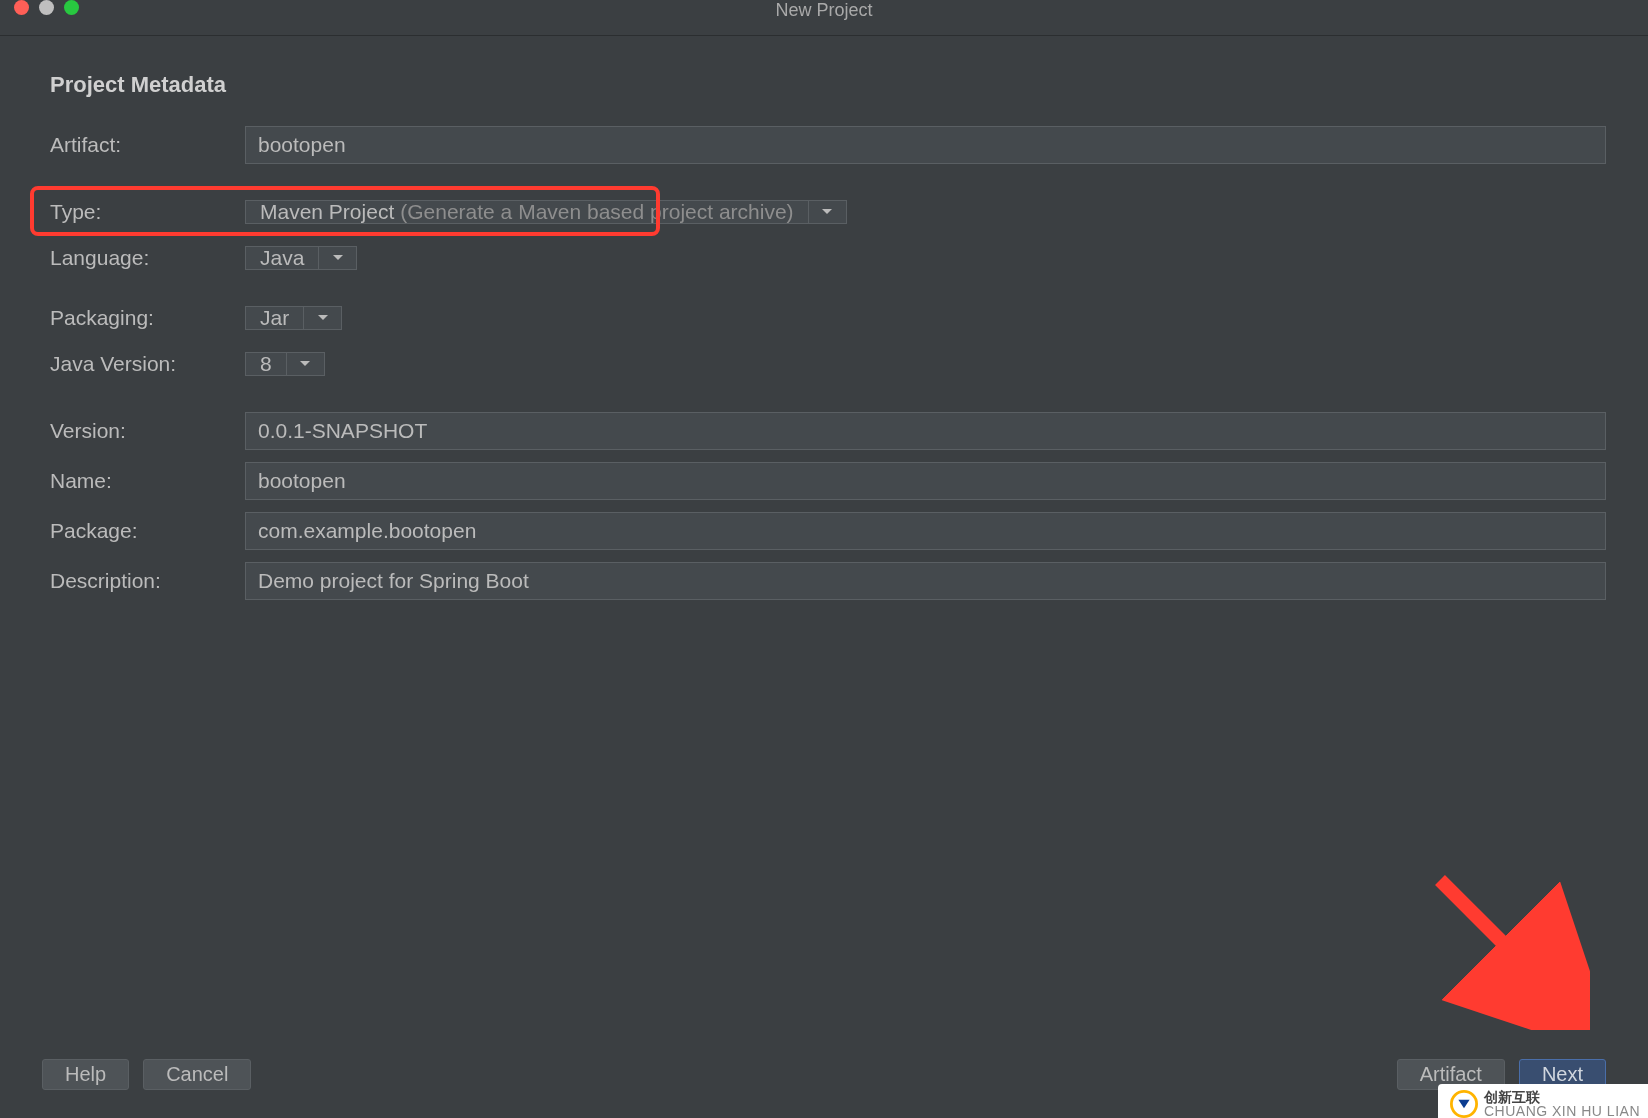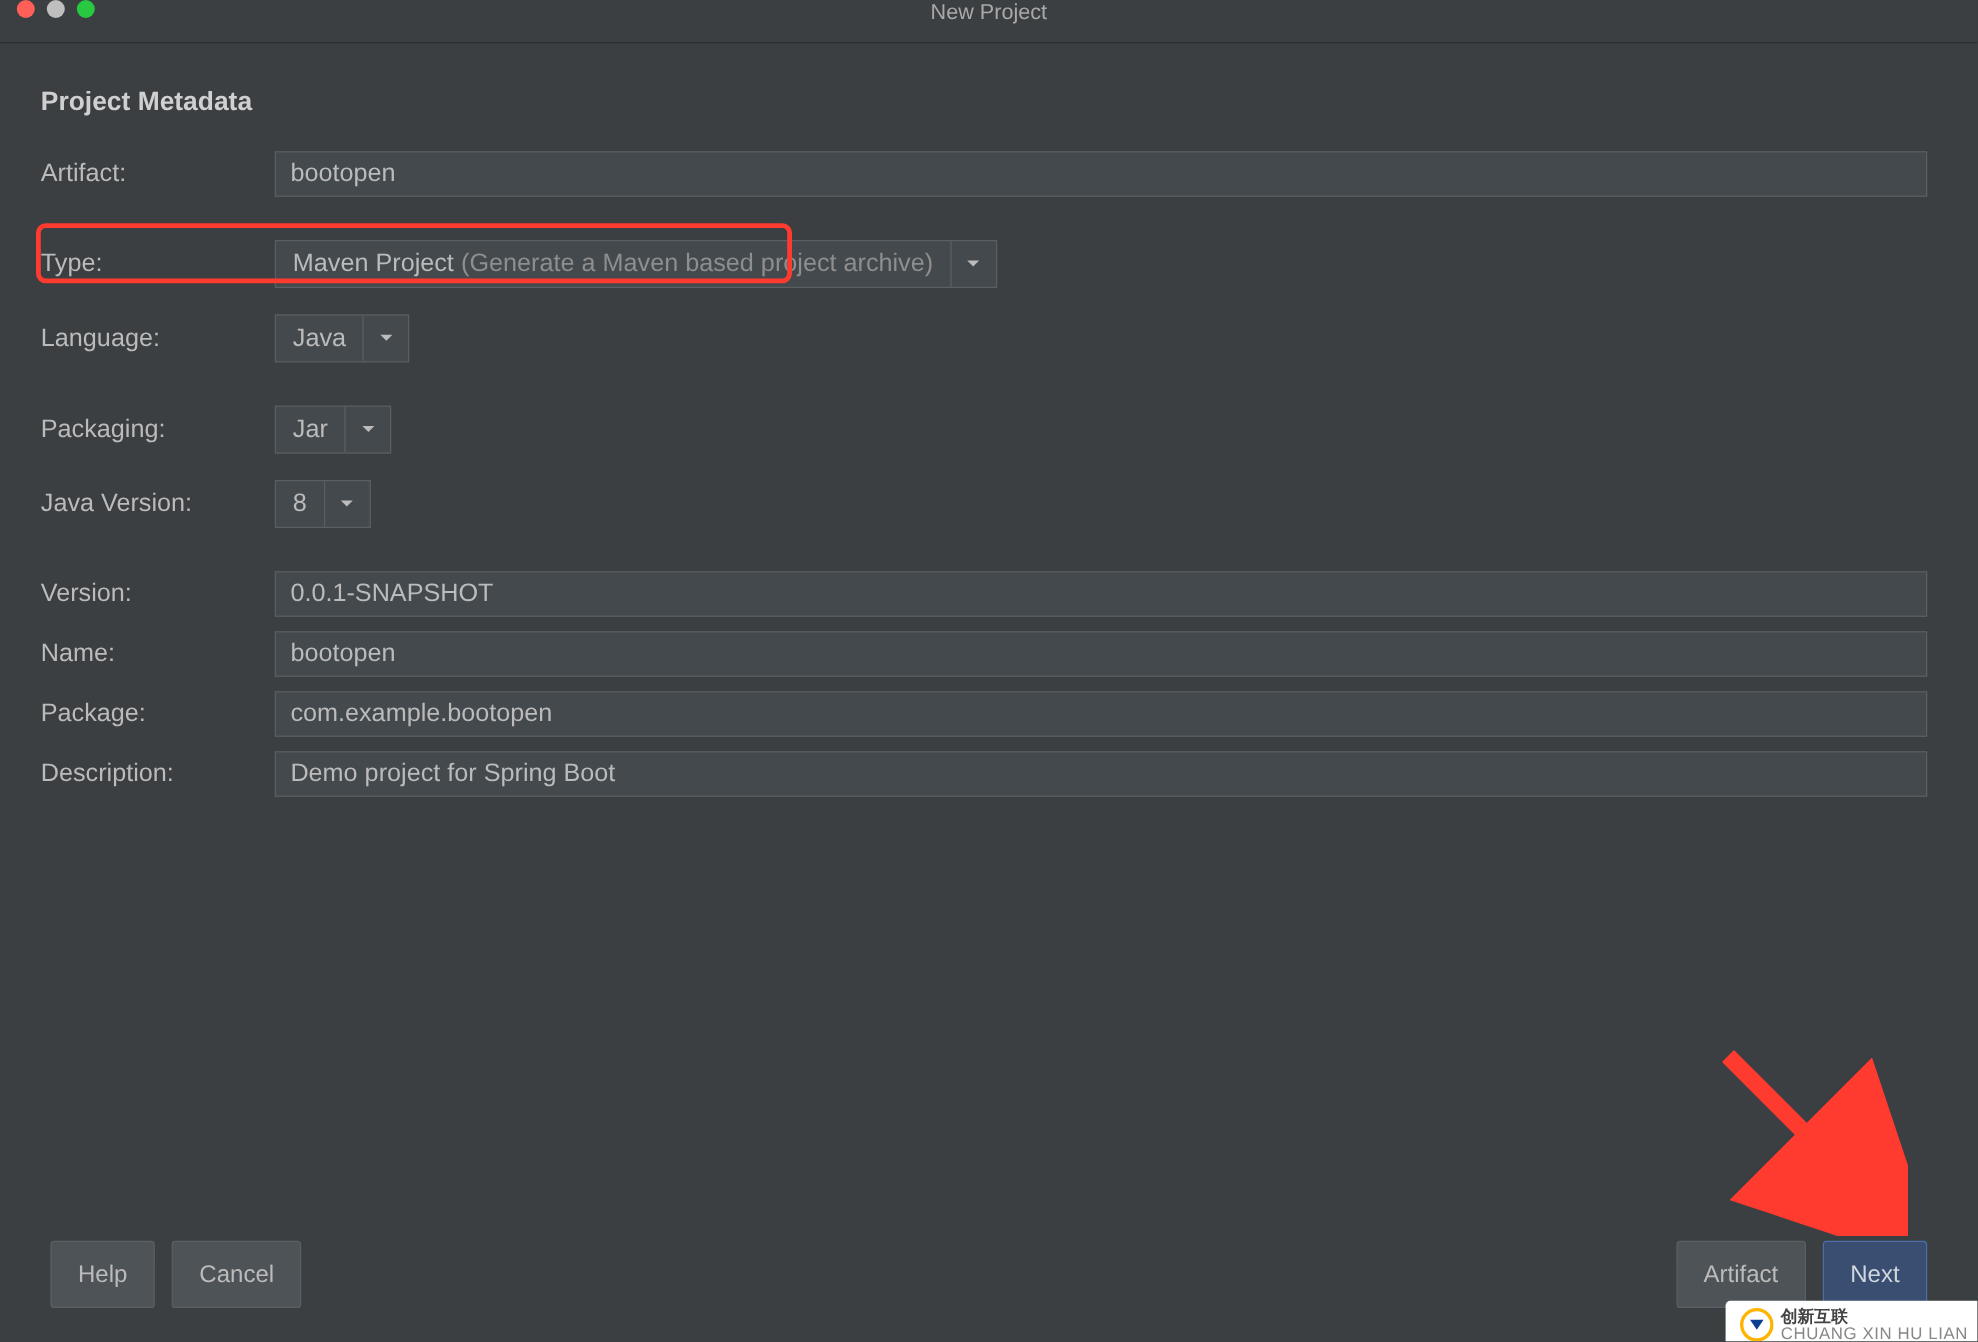--- a/index.html
+++ b/index.html
@@ -34,21 +34,21 @@
 .title-text {
   position: absolute;
   left: 0; right: 0;
   text-align: center;
   color: #a9a9a9;
   font-size: 18px;
 }
 
 
 .content {
-  padding: 36px 42px 0 34px;
+  padding: 36px 42px 0 50px;
 }
 .section-title {
   color: #d0d0d0;
   font-weight: 600;
   font-size: 22px;
   margin-bottom: 28px;
 }
 .form-row {
   display: flex;
   align-items: center;
@@ -74,21 +74,21 @@
 }
 .text-input.focused {
   border: 1px solid #4a6ea9;
   box-shadow: 0 0 0 1px #4a6ea9;
 }
 
 
 .combo {
   display: inline-flex;
   align-items: stretch;
-  height: 40px;
+  height: 24px;
   border: 1px solid #5a5f63;
   background: #44494d;
 }
 .combo .combo-text {
   display: flex;
   align-items: center;
   padding: 0 14px;
   font-size: 21px;
   color: #bbbbbb;
   white-space: nowrap;
@@ -120,21 +120,21 @@
 
 .button-bar {
   position: absolute;
   bottom: 28px;
   left: 42px;
   right: 42px;
   display: flex;
   align-items: center;
 }
 .btn {
-  height: 56px;
+  height: 31px;
   padding: 0 22px;
   background: #4e5357;
   border: 1px solid #5a5f63;
   color: #bbbbbb;
   font-size: 20px;
   display: flex;
   align-items: center;
   justify-content: center;
   cursor: pointer;
   border-radius: 3px;

